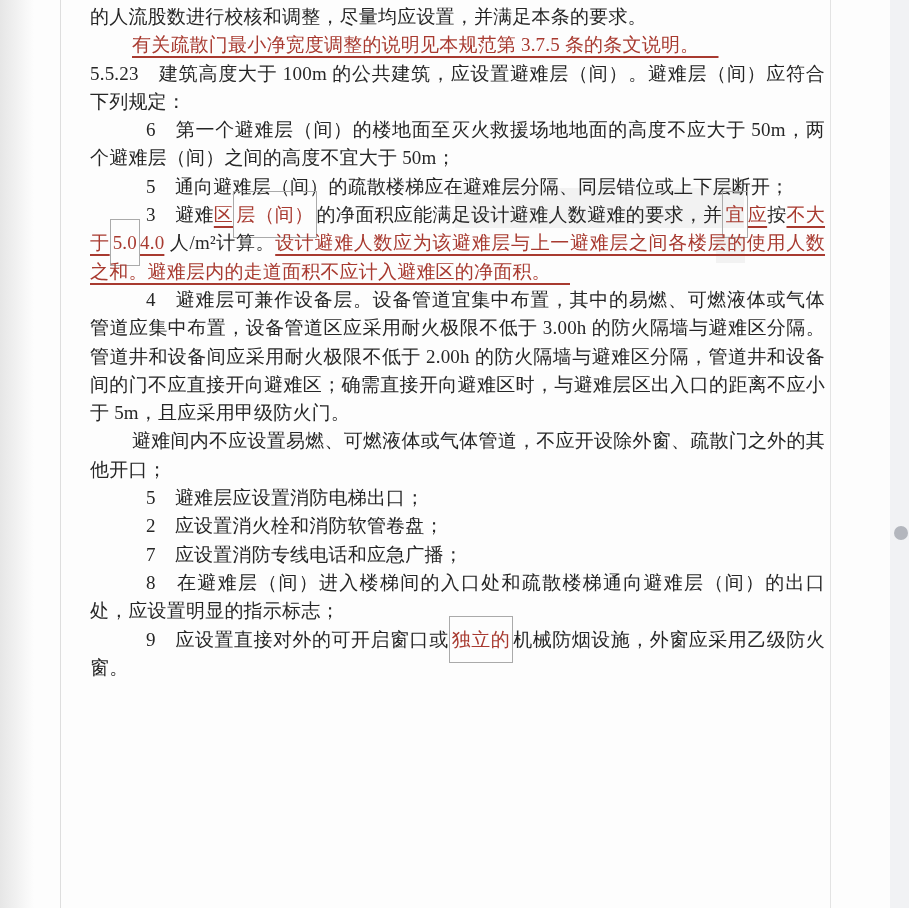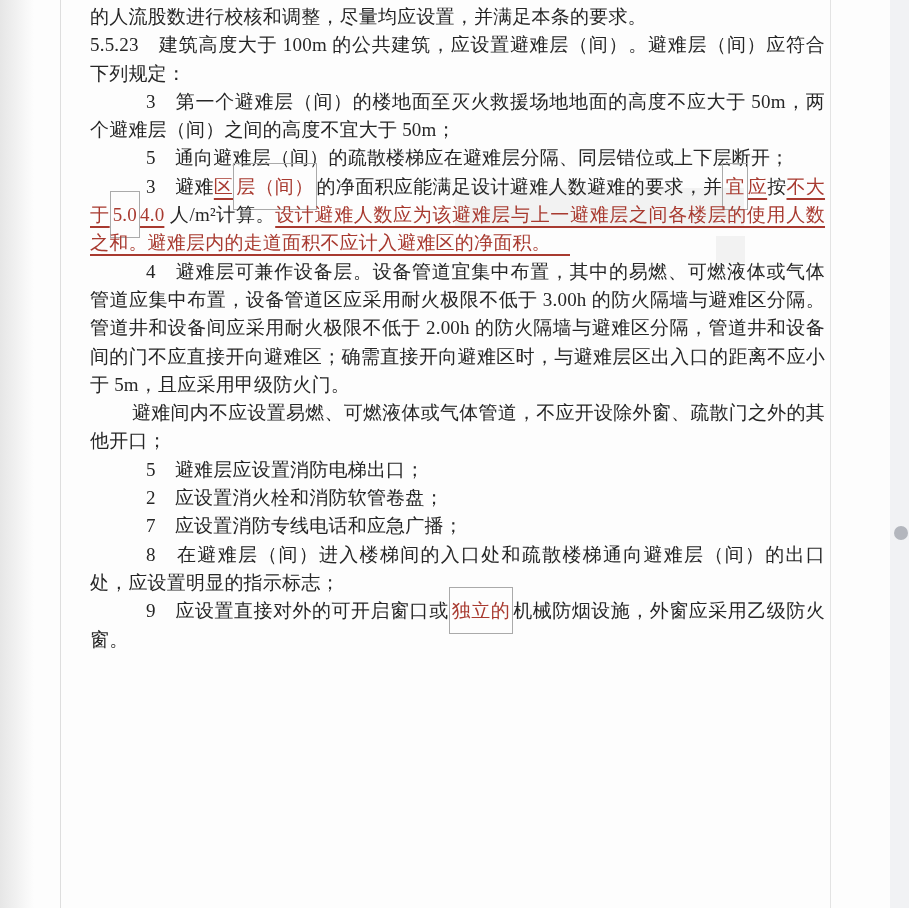--- a/index.html
+++ b/index.html
@@ -69,22 +69,23 @@
 <div class="screen">
   <div class="left-shade"></div>
   <div class="vline vline-left"></div>
   <div class="vline vline-right"></div>
 
   <div class="scan-artifact artifact-1"></div>
   <div class="scan-artifact artifact-2"></div>
 
   <div class="doc-body">
       <p class="p-none"><span class="run-k">的人流股数进行校核和调整，尽量均应设置，并满足本条的要求。</span></p>
+      <p class="p-first"><span class="run-ru">有关疏散门最小净宽度调整的说明见本规范第 3.7.5 条的条文说明。　</span></p>
       <p class="p-none"><span class="run-k">5.5.23　建筑高度大于 100m 的公共建筑，应设置避难层（间）。避难层（间）应符合下列规定：</span></p>
-      <p class="p-item"><span class="run-k">3　第一个避难层（间）的楼地面至灭火救援场地地面的高度不应大于 50m，两个避难层（间）之间的高度不宜大于 50m；</span></p>
+      <p class="p-item"><span class="run-k">6　第一个避难层（间）的楼地面至灭火救援场地地面的高度不应大于 50m，两个避难层（间）之间的高度不宜大于 50m；</span></p>
       <p class="p-item"><span class="run-k">5　通向避难层（间）的疏散楼梯应在避难层分隔、同层错位或上下层断开；</span></p>
       <p class="p-item"><span class="run-k">3　避难</span><span class="run-ru">区</span><span class="run-rb">层（间）</span><span class="run-k">的净面积应能满足设计避难人数避难的要求，并</span><span class="run-rb">宜</span><span class="run-ru">应</span><span class="run-k">按</span><span class="run-ru">不大于</span><span class="run-rb">5.0</span><span class="run-ru">4.0</span><span class="run-k"> 人/m²计算。</span><span class="run-ru">设计避难人数应为该避难层与上一避难层之间各楼层的使用人数之和。避难层内的走道面积不应计入避难区的净面积。　</span></p>
       <p class="p-item"><span class="run-k">4　避难层可兼作设备层。设备管道宜集中布置，其中的易燃、可燃液体或气体管道应集中布置，设备管道区应采用耐火极限不低于 3.00h 的防火隔墙与避难区分隔。管道井和设备间应采用耐火极限不低于 2.00h 的防火隔墙与避难区分隔，管道井和设备间的门不应直接开向避难区；确需直接开向避难区时，与避难层区出入口的距离不应小于 5m，且应采用甲级防火门。</span></p>
       <p class="p-first"><span class="run-k">避难间内不应设置易燃、可燃液体或气体管道，不应开设除外窗、疏散门之外的其他开口；</span></p>
       <p class="p-item"><span class="run-k">5　避难层应设置消防电梯出口；</span></p>
       <p class="p-item"><span class="run-k">2　应设置消火栓和消防软管卷盘；</span></p>
       <p class="p-item"><span class="run-k">7　应设置消防专线电话和应急广播；</span></p>
       <p class="p-item"><span class="run-k">8　在避难层（间）进入楼梯间的入口处和疏散楼梯通向避难层（间）的出口处，应设置明显的指示标志；</span></p>
       <p class="p-item"><span class="run-k">9　应设置直接对外的可开启窗口或</span><span class="run-rb">独立的</span><span class="run-k">机械防烟设施，外窗应采用乙级防火窗。</span></p>
     </div>

